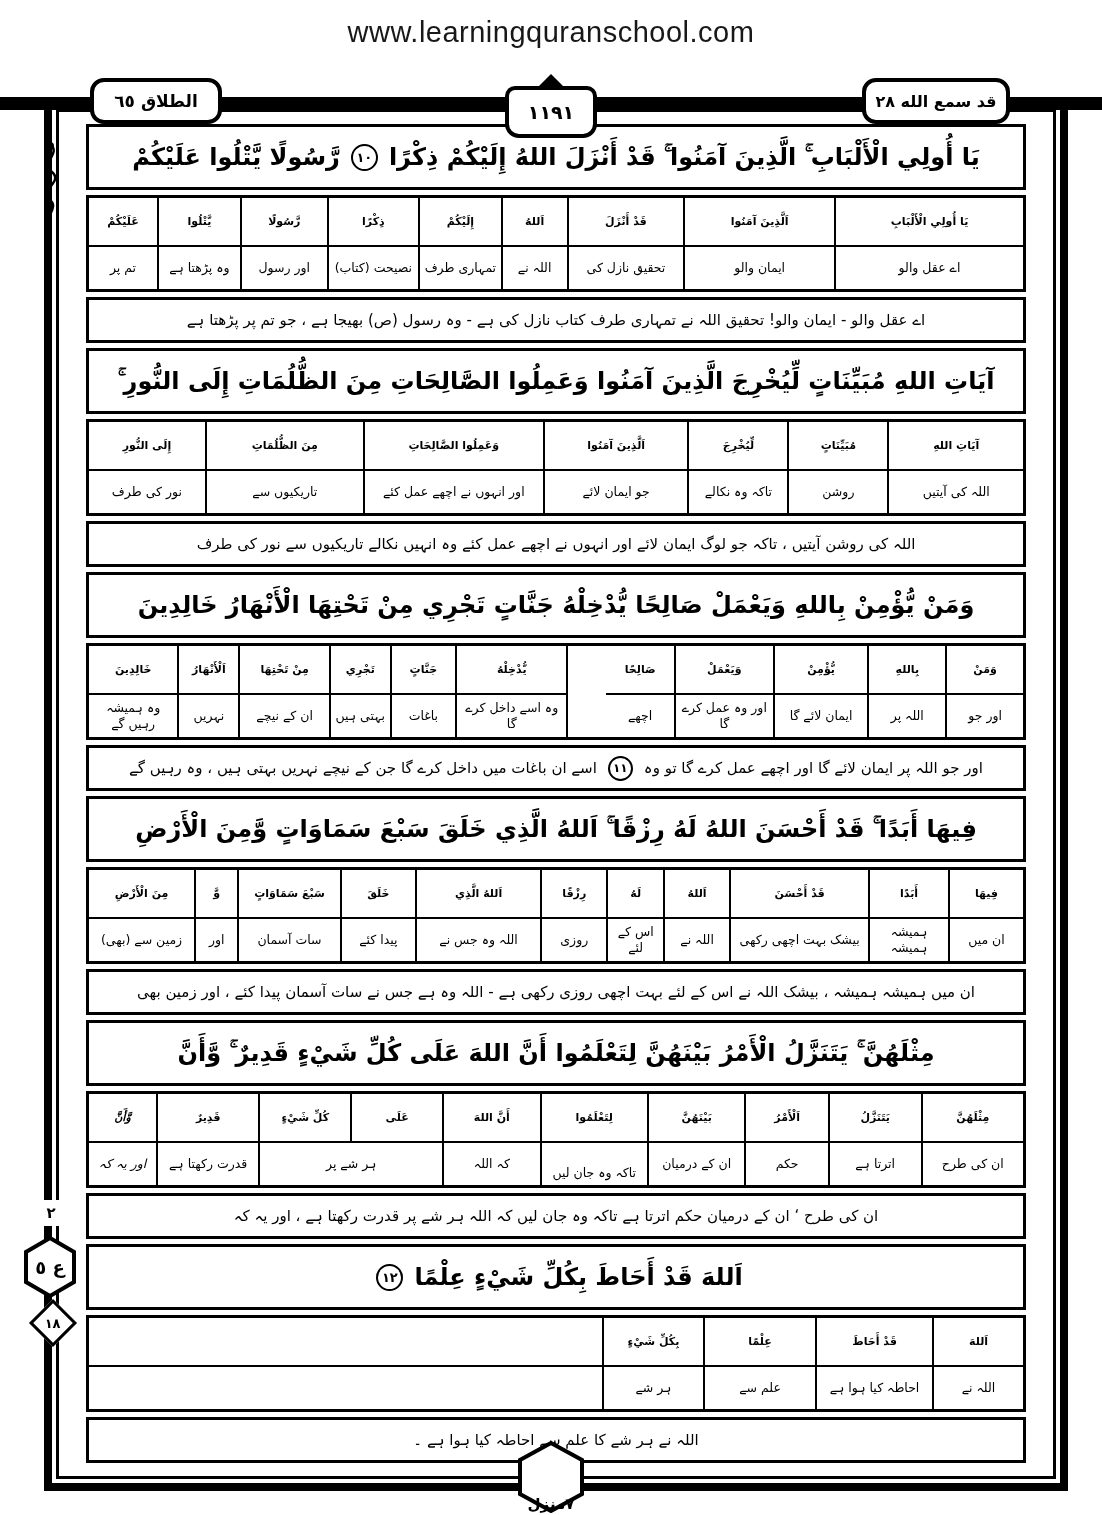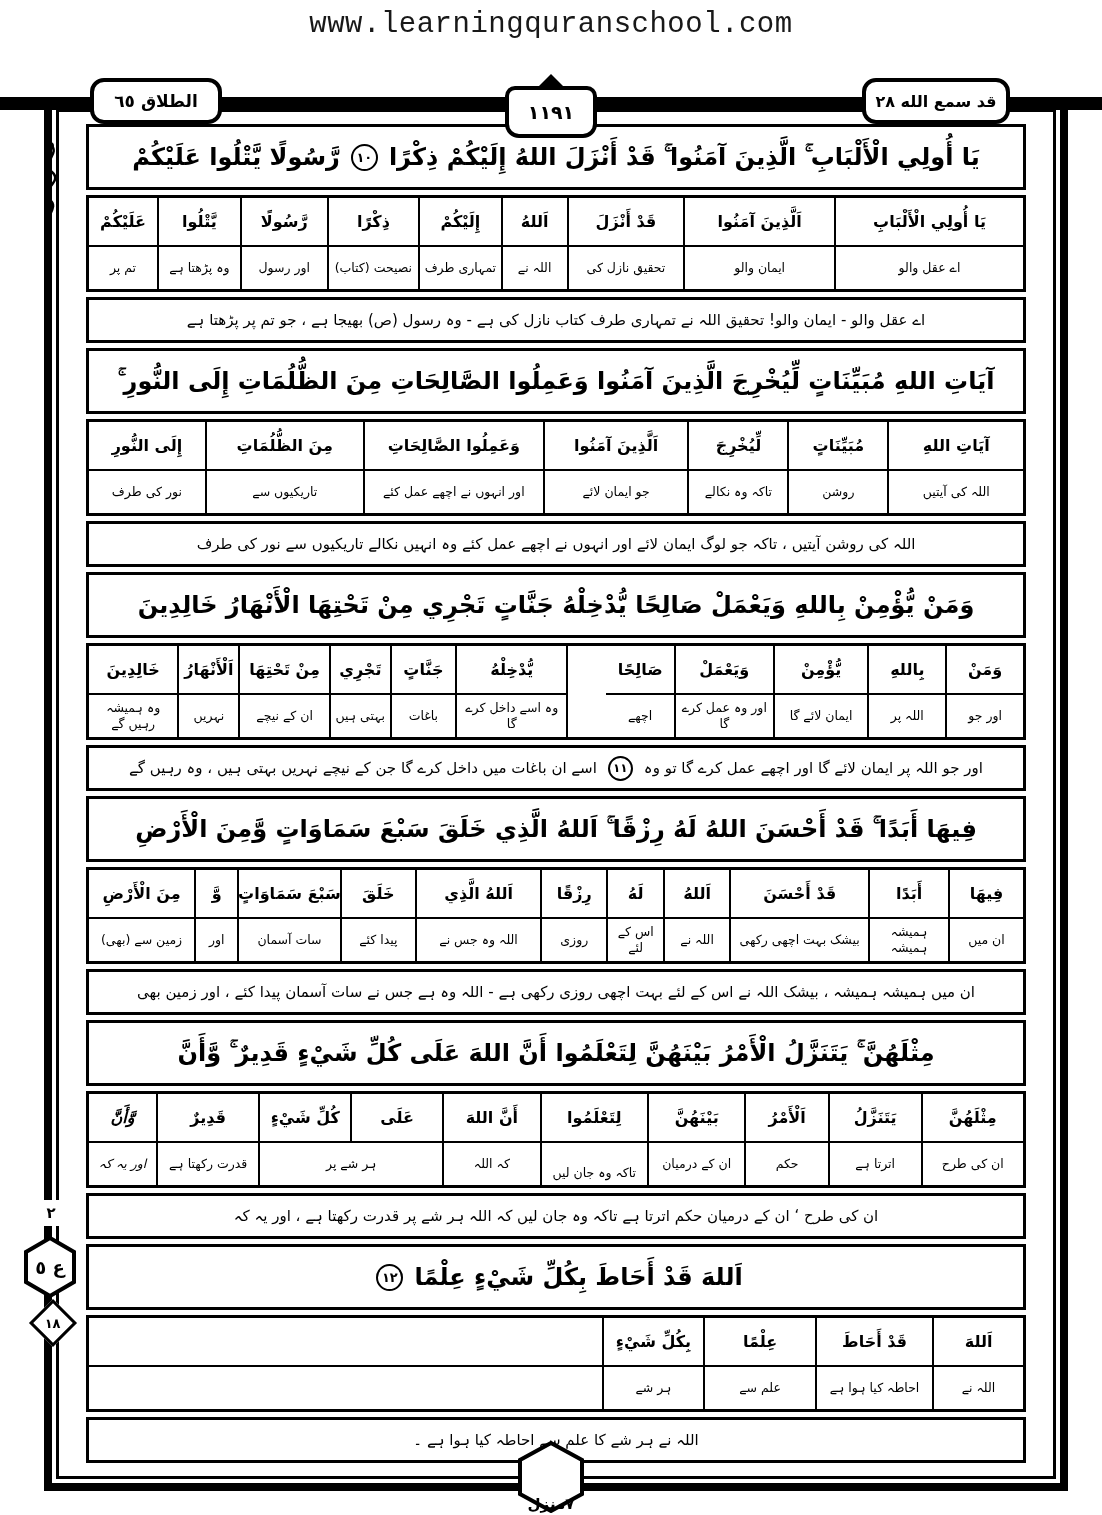--- a/index.html
+++ b/index.html
@@ -1,21 +1,21 @@
 <!DOCTYPE html>
 <html><head>
 <meta charset="utf-8">
 <style>
   html,body{margin:0;padding:0;background:#e8e8e8;}
   .page{position:relative;width:1102px;height:1515px;background:#ffffff;margin:0 auto;
         font-family:"DejaVu Sans",sans-serif;overflow:hidden;color:#000;}
   *{box-sizing:border-box;}
 
-  .url{position:absolute;top:8px;left:0;right:0;text-align:center;
-       font-family:Liberation Mono, monospace;
+  .url{position:absolute;top:16px;left:0;right:0;text-align:center;
+       font-family:Liberation Sans, sans-serif;
        font-size:29px;color:#181818;letter-spacing:.5px;}
 
   
   .topbar{position:absolute;top:97px;left:0;right:0;height:13px;background:#000;}
 
   
   .frame-outer{position:absolute;left:44px;right:34px;top:97px;bottom:24px;border:8px solid #000;}
   .frame-inner{position:absolute;left:4px;right:4px;top:4px;bottom:4px;border:3px solid #000;}
 
   .badge{position:absolute;background:#fff;border:4px solid #000;border-radius:14px;
@@ -35,21 +35,21 @@
          font-size:24px;font-weight:bold;white-space:nowrap;overflow:hidden;padding:0 8px;}
   .vmark{display:inline-flex;align-items:center;justify-content:center;flex:0 0 auto;
          min-width:27px;height:27px;border:2px solid #000;border-radius:50%;
          font-size:13px;font-weight:bold;margin:0 7px;}
 
   .wtable{height:97px;margin-bottom:5px;border:3px solid #000;direction:rtl;
           display:flex;align-items:stretch;overflow:hidden;}
   .wcol{flex:1 1 0;display:flex;flex-direction:column;min-width:0;}
   .wcol:not(:last-child){border-left:2.5px solid #000;}
   .ar{height:49px;border-bottom:2.5px solid #000;display:flex;align-items:center;justify-content:center;
-      font-size:16px;font-weight:bold;white-space:nowrap;overflow:hidden;padding:0 3px;}
+      font-size:11px;font-weight:bold;white-space:nowrap;overflow:hidden;padding:0 3px;}
   .ar-split{display:flex;direction:rtl;height:49px;border-bottom:2.5px solid #000;}
   .ar-split .ar{flex:1 1 0;height:100%;border-bottom:none;}
   .ar-split .ar:nth-child(2){border-right:2.5px solid #000;}
   .ur{flex:1;display:flex;align-items:center;justify-content:center;text-align:center;
       font-size:12.5px;line-height:1.25;overflow:hidden;padding:1px 2px;}
 
   .trans{height:46px;margin-bottom:5px;border:3px solid #000;direction:rtl;
          display:flex;align-items:center;justify-content:center;gap:4px;
          font-size:15px;white-space:nowrap;overflow:hidden;padding:0 6px;}
   .trans .vmark{min-width:25px;height:25px;font-size:12px;}

